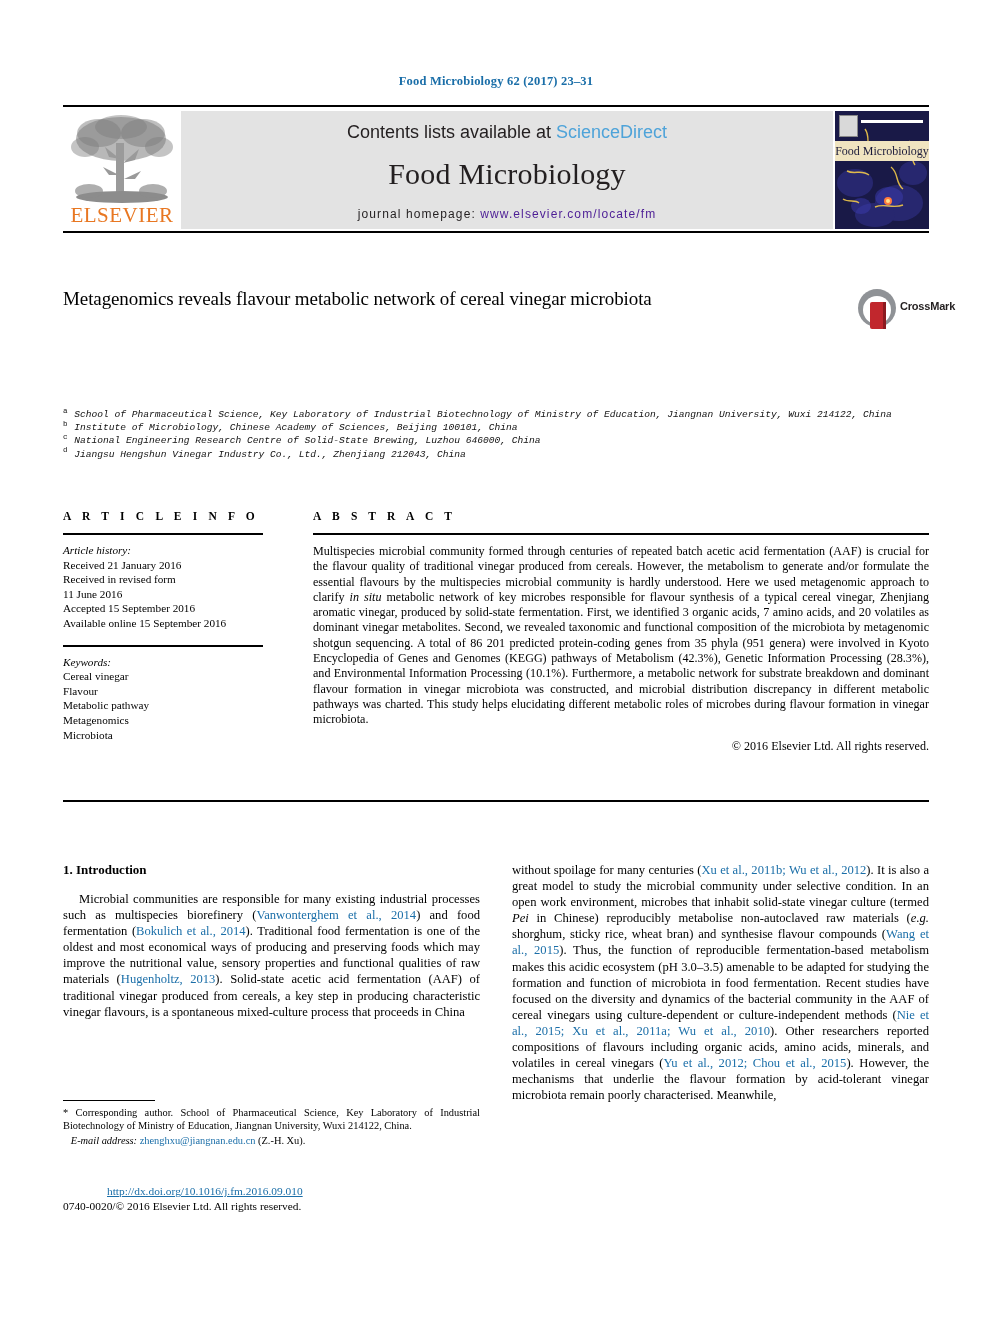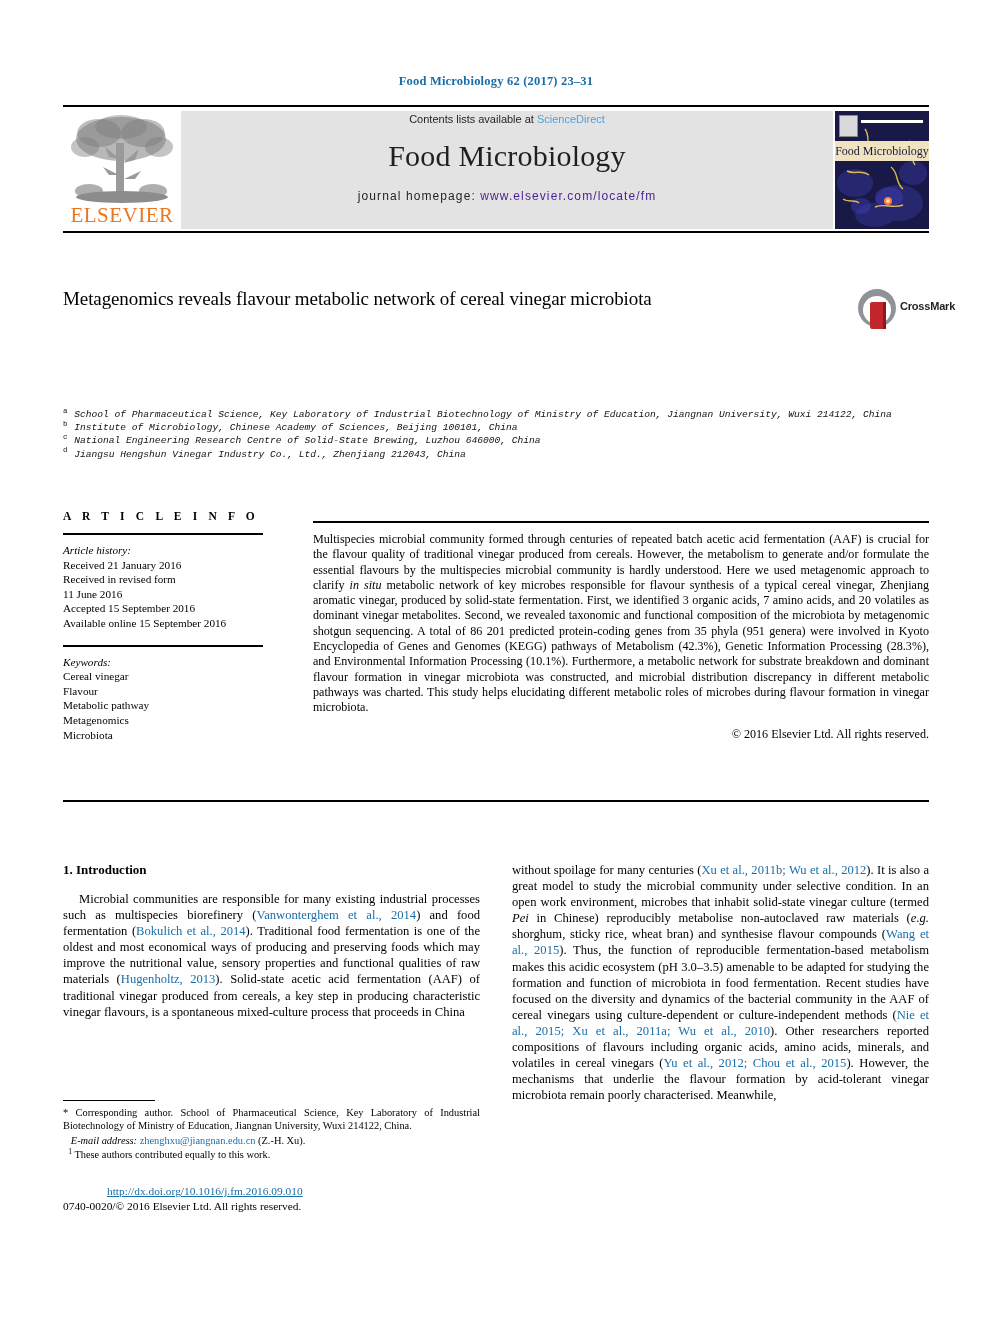--- a/index.html
+++ b/index.html
@@ -75,23 +75,23 @@
   }
   .mast-center {
     position: absolute;
     left: 118px; top: 6px;
     width: 652px;
     height: 118px;
     background: #e3e3e3;
     text-align: center;
   }
   .contents-line {
-    margin-top: 2px;
+    margin-top: 11px;
     font-family: "Liberation Sans", sans-serif;
-    font-size: 11px;
+    font-size: 18px;
     color: #231f20;
   }
   .contents-line .sd {
     color: #4ea3d9;
   }
   .journal-name {
     margin-top: 14px;
     font-family: "Liberation Serif", serif;
     font-size: 30px;
     color: #231f20;
@@ -475,20 +475,21 @@
       <div class="lbl">Keywords:</div>
       <div>Cereal vinegar</div>
       <div>Flavour</div>
       <div>Metabolic pathway</div>
       <div>Metagenomics</div>
       <div>Microbiota</div>
     </div>
   </div>
 
   <div class="abs-col">
+    <div class="sec-head">A B S T R A C T</div>
     <div class="thin-rule"></div>
     <div class="abstract-text">Multispecies microbial community formed through centuries of repeated batch acetic acid fermentation (AAF) is crucial for the flavour quality of traditional vinegar produced from cereals. However, the metabolism to generate and/or formulate the essential flavours by the multispecies microbial community is hardly understood. Here we used metagenomic approach to clarify <i>in situ</i> metabolic network of key microbes responsible for flavour synthesis of a typical cereal vinegar, Zhenjiang aromatic vinegar, produced by solid-state fermentation. First, we identified 3 organic acids, 7 amino acids, and 20 volatiles as dominant vinegar metabolites. Second, we revealed taxonomic and functional composition of the microbiota by metagenomic shotgun sequencing. A total of 86 201 predicted protein-coding genes from 35 phyla (951 genera) were involved in Kyoto Encyclopedia of Genes and Genomes (KEGG) pathways of Metabolism (42.3%), Genetic Information Processing (28.3%), and Environmental Information Processing (10.1%). Furthermore, a metabolic network for substrate breakdown and dominant flavour formation in vinegar microbiota was constructed, and microbial distribution discrepancy in different metabolic pathways was charted. This study helps elucidating different metabolic roles of microbes during flavour formation in vinegar microbiota.</div>
     <div class="copyright-line">© 2016 Elsevier Ltd. All rights reserved.</div>
   </div>
 
   <div class="abs-bottom-rule"></div>
 
   <div class="body-left">
     <div class="section-title">1. Introduction</div>
     <p class="para indent">Microbial communities are responsible for many existing industrial processes such as multispecies biorefinery (<span class="ref">Vanwonterghem et al., 2014</span>) and food fermentation (<span class="ref">Bokulich et al., 2014</span>). Traditional food fermentation is one of the oldest and most economical ways of producing and preserving foods which may improve the nutritional value, sensory properties and functional qualities of raw materials (<span class="ref">Hugenholtz, 2013</span>). Solid-state acetic acid fermentation (AAF) of traditional vinegar produced from cereals, a key step in producing characteristic vinegar flavours, is a spontaneous mixed-culture process that proceeds in China</p>
@@ -499,24 +500,20 @@
   </div>
 
   <div class="foot-rule"></div>
   <div class="footnotes">
     <div class="fn-item"><span class="star">*</span> Corresponding author. School of Pharmaceutical Science, Key Laboratory of Industrial Biotechnology of Ministry of Education, Jiangnan University, Wuxi 214122, China.</div>
     <div class="fn-item">
       &nbsp;&nbsp;&nbsp;<span class="email-lbl">E-mail address:</span>
       <span class="link">zhenghxu@jiangnan.edu.cn</span>
       <span>(Z.-H. Xu).</span>
     </div>
-    <div class="fn-item">
-      &nbsp;&nbsp;<span class="fn-sup">1</span>
-      <span>These authors contributed equally to this work.</span>
-    </div>
   </div>
 
   <div class="doi-block">
     <div class="doi-link">http://dx.doi.org/10.1016/j.fm.2016.09.010</div>
     <div>0740-0020/© 2016 Elsevier Ltd. All rights reserved.</div>
   </div>
 
 </div>
 
 </body></html>

